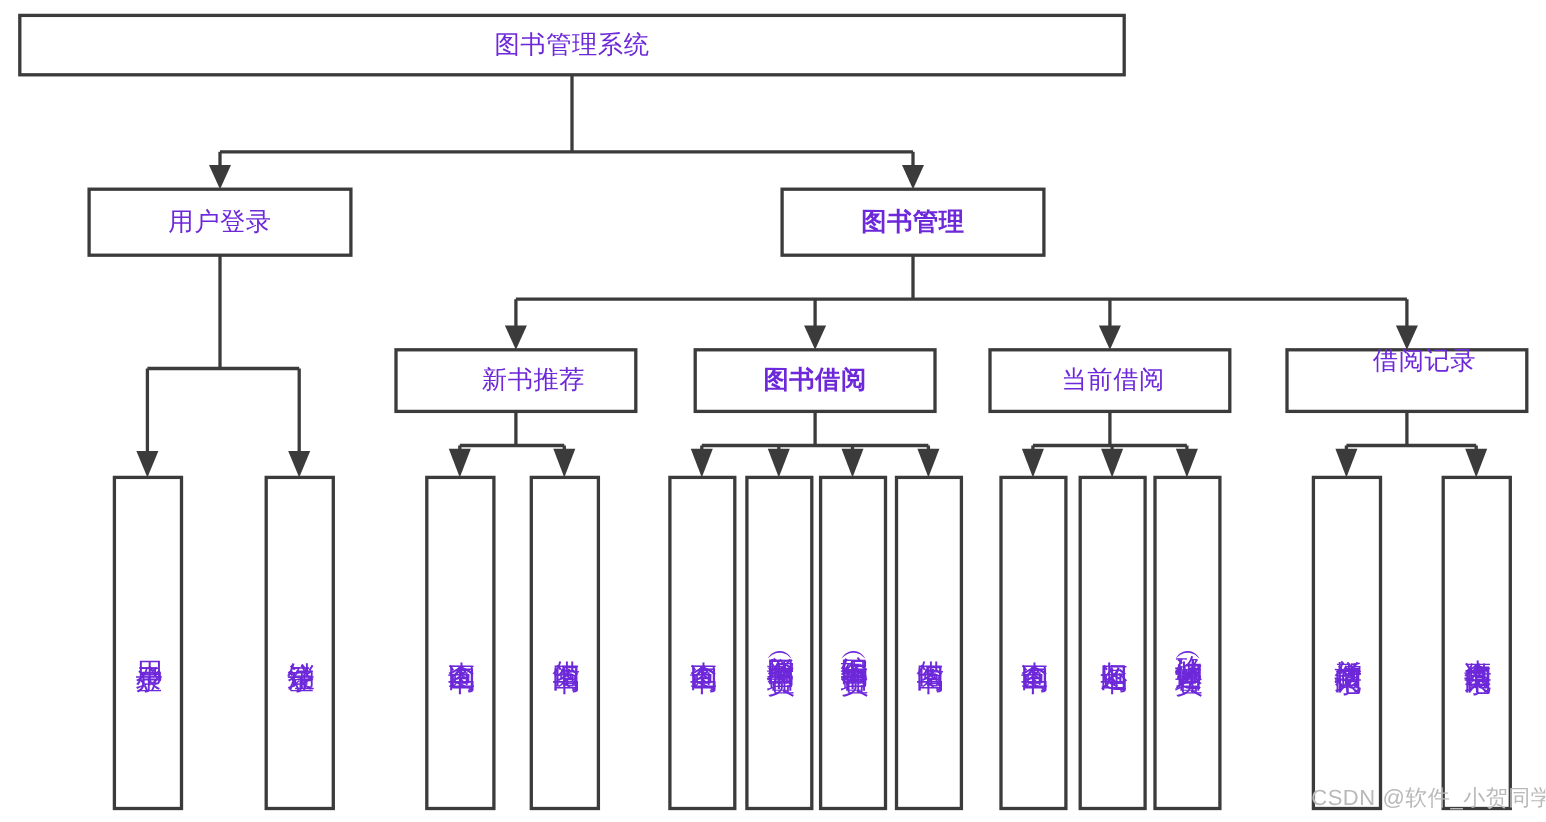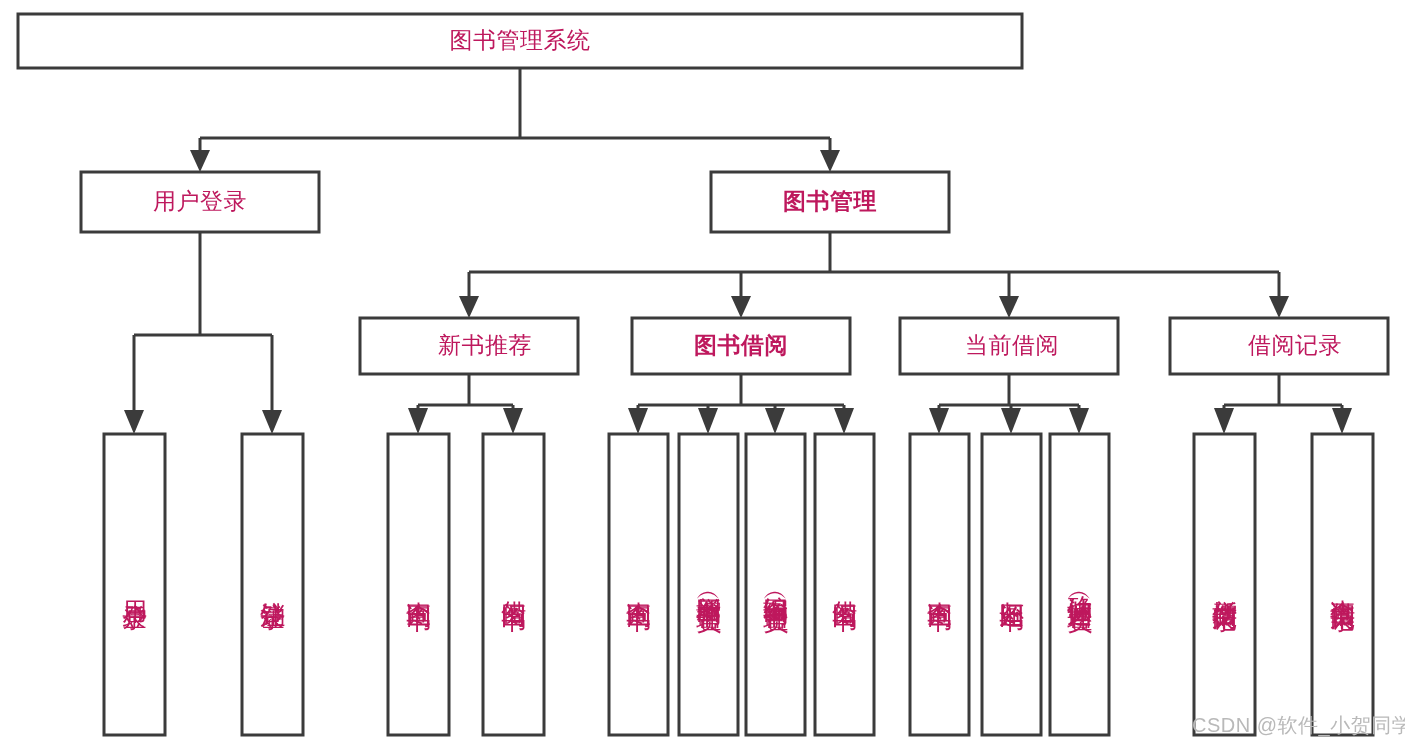--- a/index.html
+++ b/index.html
@@ -37,21 +37,21 @@
   }
   .arrow-head {
     fill: #3b3b3b;
     stroke: none;
   }
   .node-label {
     position: absolute;
     display: flex;
     align-items: center;
     justify-content: center;
-    color: #be185d;
+    color: #6d28d9;
     font-family: "Liberation Sans", "DejaVu Sans", sans-serif;
     text-align: center;
     pointer-events: none;
     box-sizing: border-box;
   }
   .label-h {
     font-size: 23px;
     line-height: 1.1;
     letter-spacing: 0.5px;
   }
@@ -169,21 +169,21 @@
   </svg>
 
   <div class="node-label label-h" style="left:18px; top:14px; width:1004px; height:54px;">图书管理系统</div>
 
   <div class="node-label label-h" style="left:81px; top:172px; width:238px; height:60px;">用户登录</div>
   <div class="node-label label-h" style="left:711px; top:172px; width:238px; height:60px;font-weight:bold;">图书管理</div>
 
   <div class="node-label label-h" style="left:360px; top:318px; width:218px; height:56px;padding-left:32px;">新书推荐</div>
   <div class="node-label label-h" style="left:632px; top:318px; width:218px; height:56px;font-weight:bold;">图书借阅</div>
   <div class="node-label label-h" style="left:900px; top:318px; width:224px; height:56px;">当前借阅</div>
-  <div class="node-label label-h" style="left:1170px; top:318px; width:218px; height:56px;padding-left:32px;">借阅记录</div>
+  <div class="node-label label-h" style="left:1170px; top:300px; width:218px; height:56px;padding-left:32px;">借阅记录</div>
 
   <div class="node-label label-v" style="left:104px; top:434px; width:61px; height:301px;">用户登录</div>
   <div class="node-label label-v" style="left:242px; top:434px; width:61px; height:301px;">注销登录</div>
   <div class="node-label label-v" style="left:388px; top:434px; width:61px; height:301px;">查询图书</div>
   <div class="node-label label-v" style="left:483px; top:434px; width:61px; height:301px;">借阅图书</div>
   <div class="node-label label-v" style="left:609px; top:434px; width:59px; height:301px;">查询图书</div>
   <div class="node-label label-v" style="left:679px; top:434px; width:59px; height:301px;">新增图书（管理员）</div>
   <div class="node-label label-v" style="left:746px; top:434px; width:59px; height:301px;">编辑图书（管理员）</div>
   <div class="node-label label-v" style="left:815px; top:434px; width:59px; height:301px;">借阅图书</div>
   <div class="node-label label-v" style="left:910px; top:434px; width:59px; height:301px;">查询图书</div>

